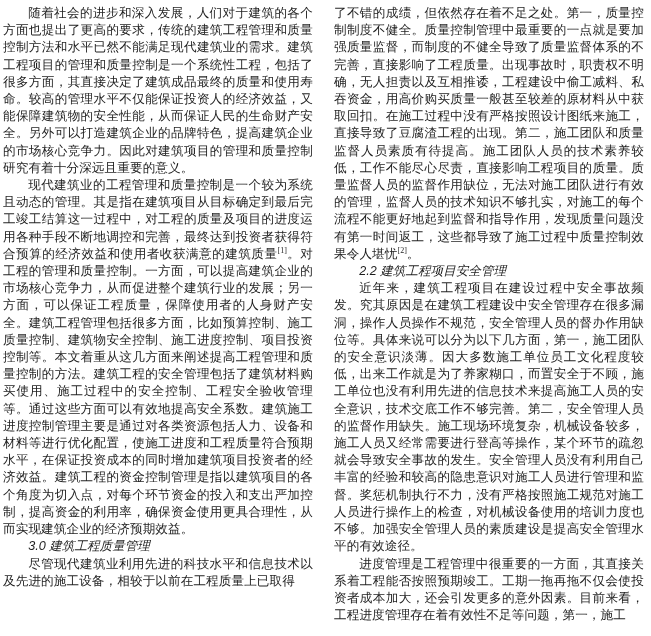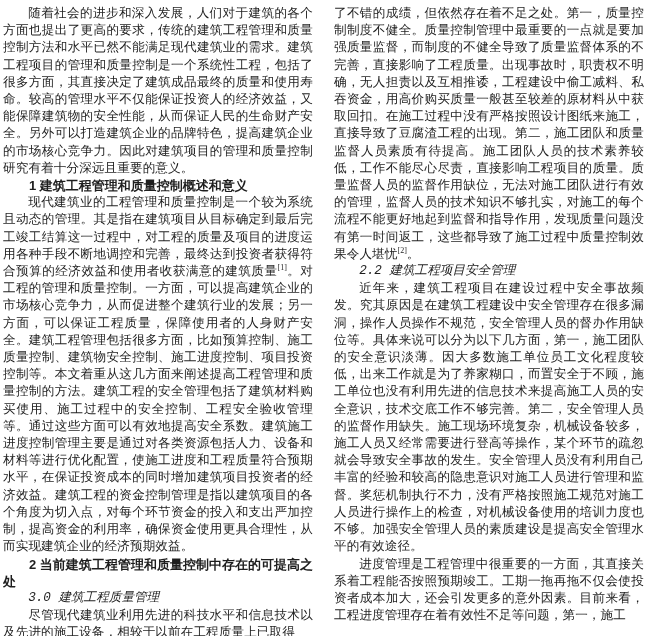--- a/index.html
+++ b/index.html
@@ -45,21 +45,21 @@
   .h-num {
     font-family: "Liberation Sans", "DejaVu Sans", sans-serif;
     font-weight: bold;
     font-size: 13px;
     line-height: 17.2px;
     color: #1e1e1e;
     text-indent: 2em;
     text-align: justify;
   }
   .h-sub {
-    font-family: Liberation Mono, monospace;
+    font-family: Liberation Sans, sans-serif;
     font-style: italic;
     font-weight: normal;
     font-size: 12.6px;
     line-height: 17.2px;
     color: #1e1e1e;
     text-indent: 2em;
   }
   sup.cite {
     font-size: 8px;
     line-height: 0;
@@ -68,25 +68,23 @@
   }
 </style>
 </head>
 <body>
 
 <div class="page">
 
   <div class="col">
     <p class="body-text">随着社会的进步和深入发展，人们对于建筑的各个方面也提出了更高的要求，传统的建筑工程管理和质量控制方法和水平已然不能满足现代建筑业的需求。建筑工程项目的管理和质量控制是一个系统性工程，包括了很多方面，其直接决定了建筑成品最终的质量和使用寿命。较高的管理水平不仅能保证投资人的经济效益，又能保障建筑物的安全性能，从而保证人民的生命财产安全。另外可以打造建筑企业的品牌特色，提高建筑企业的市场核心竞争力。因此对建筑项目的管理和质量控制研究有着十分深远且重要的意义。</p>
 
-    <h2 class="h-num">1 建筑工程管理和质量控制概述和意义</h2>
 
     <p class="body-text"><span>现代建筑业的工程管理和质量控制是一个较为系统且动态的管理。其是指在建筑项目从目标确定到最后完工竣工结算这一过程中，对工程的质量及项目的进度运用各种手段不断地调控和完善，最终达到投资者获得符合预算的经济效益和使用者收获满意的建筑质量</span><sup class="cite">[1]</sup><span>。对工程的管理和质量控制。一方面，可以提高建筑企业的市场核心竞争力，从而促进整个建筑行业的发展；另一方面，可以保证工程质量，保障使用者的人身财产安全。建筑工程管理包括很多方面，比如预算控制、施工质量控制、建筑物安全控制、施工进度控制、项目投资控制等。本文着重从这几方面来阐述提高工程管理和质量控制的方法。建筑工程的安全管理包括了建筑材料购买使用、施工过程中的安全控制、工程安全验收管理等。通过这些方面可以有效地提高安全系数。建筑施工进度控制管理主要是通过对各类资源包括人力、设备和材料等进行优化配置，使施工进度和工程质量符合预期水平，在保证投资成本的同时增加建筑项目投资者的经济效益。建筑工程的资金控制管理是指以建筑项目的各个角度为切入点，对每个环节资金的投入和支出严加控制，提高资金的利用率，确保资金使用更具合理性，从而实现建筑企业的经济预期效益。</span></p>
 
-    <h2 class="h-num">2 当前建筑工程管理和质量控制中存在的可提高之处</h2>
 
     <h3 class="h-sub">3.0 建筑工程质量管理</h3>
 
     <p class="body-text">尽管现代建筑业利用先进的科技水平和信息技术以及先进的施工设备，相较于以前在工程质量上已取得</p>
   </div>
 
   <div class="col">
     <p class="body-text no-indent"><span>了不错的成绩，但依然存在着不足之处。第一，质量控制制度不健全。质量控制管理中最重要的一点就是要加强质量监督，而制度的不健全导致了质量监督体系的不完善，直接影响了工程质量。出现事故时，职责权不明确，无人担责以及互相推诿，工程建设中偷工减料、私吞资金，用高价购买质量一般甚至较差的原材料从中获取回扣。在施工过程中没有严格按照设计图纸来施工，直接导致了豆腐渣工程的出现。第二，施工团队和质量监督人员素质有待提高。施工团队人员的技术素养较低，工作不能尽心尽责，直接影响工程项目的质量。质量监督人员的监督作用缺位，无法对施工团队进行有效的管理，监督人员的技术知识不够扎实，对施工的每个流程不能更好地起到监督和指导作用，发现质量问题没有第一时间返工，这些都导致了施工过程中质量控制效果令人堪忧</span><sup class="cite">[2]</sup><span>。</span></p>
 
     <h3 class="h-sub">2.2 建筑工程项目安全管理</h3>

